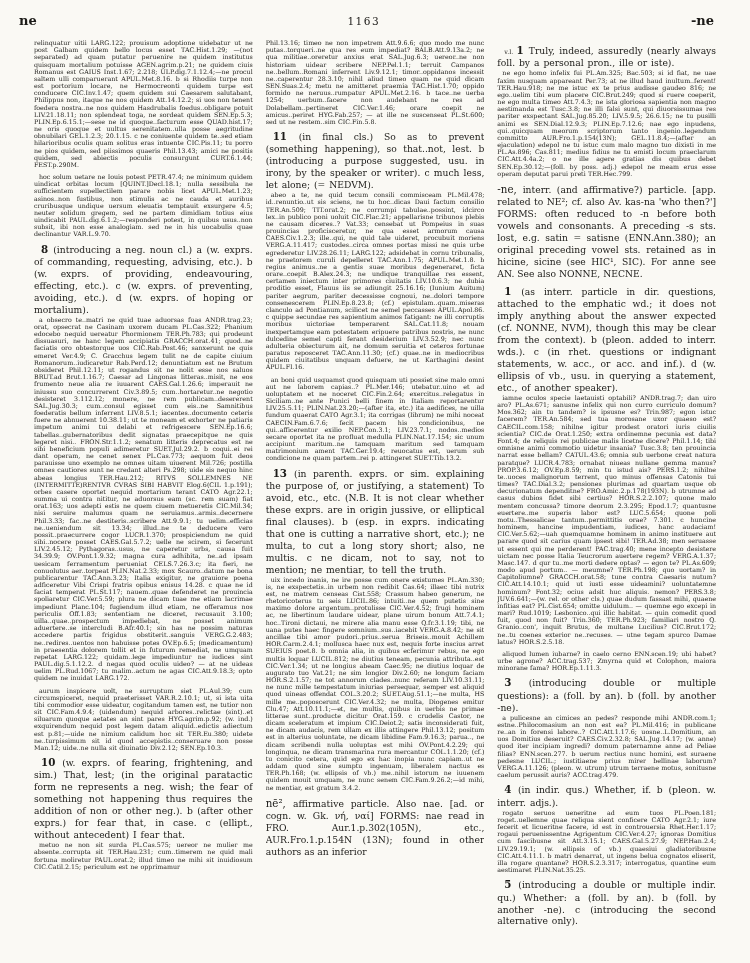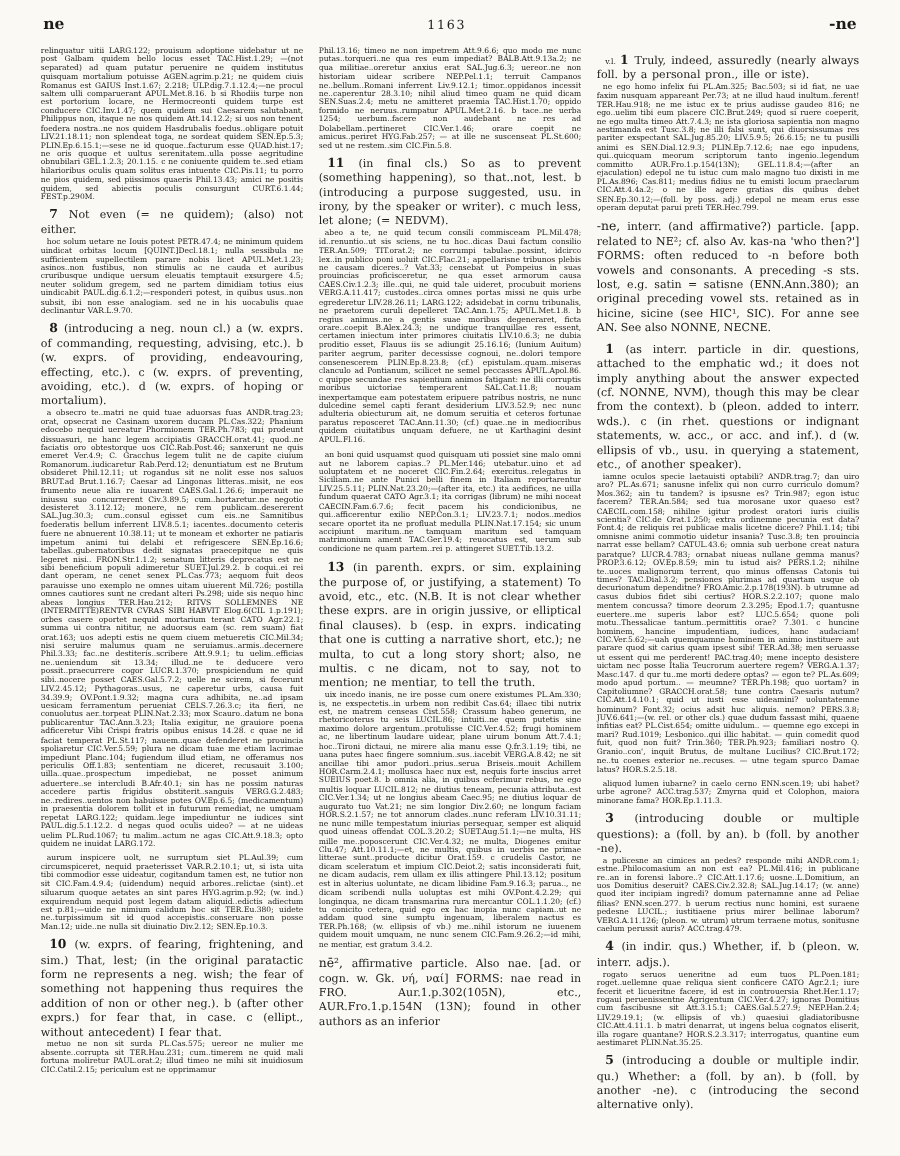--- a/index.html
+++ b/index.html
@@ -9,21 +9,21 @@
     font-family:"DejaVu Serif", serif;
     color:#1c1b18;
   }
   .page{
     position:relative;width:750px;height:963px;
     background:#faf9f4;
     overflow:hidden;
   }
   .runhead{
     display:flex;justify-content:space-between;align-items:baseline;
-    padding:14px 36px 5px 36px;height:18px;
+    padding:14px 36px 5px 19px;height:18px;
   }
   .guide{font-weight:bold;font-size:13px;line-height:1;}
   .pageno{font-size:10.5px;letter-spacing:1.5px;line-height:1;}
   .cols{
     display:flex;gap:13px;
     padding:2px 34px 0 34px;
   }
   .col{flex:1 1 0;min-width:0;height:902px;overflow:hidden;}
   .block{margin:0 0 1px 0;}
   .block.sense{margin-top:5px;}
@@ -52,21 +52,20 @@
     <span class="guide">ne</span>
     <span class="pageno">1163</span>
     <span class="guide">-ne</span>
   </div>
   <div class="cols">
       <div class="col">
         <div class="block quote">
           <div class="quote cont">relinquatur uitii LARG.122; prouisum adoptione uidebatur ut ne post Galbam quidem bello locus esset TAC.Hist.1.29; —(not separated) ad quam putatur peruenire ne quidem institutus quisquam mortalium potuisse AGEN.agrim.p.21; ne quidem ciuis Romanus est GAIUS Inst.1.67; 2.218; ULP.dig.7.1.12.4;—ne procul saltem ulli comparuerant APUL.Met.8.16.  b si Rhodiis turpe non est portorium locare, ne Hermocreonti quidem turpe est conducere CIC.Inv.1.47; quem quidem sui Caesarem salutabant, Philippus non, itaque ne nos quidem Att.14.12.2; si uos non tenent foedera nostra..ne nos quidem Hasdrubalis foedus..obligare potuit LIV.21.18.11; non splendeat toga, ne sordeat quidem SEN.Ep.5.3; PLIN.Ep.6.15.1;—sese ne id quoque..facturum esse QUAD.hist.17; ne oris quoque et uultus serenitatem..ulla posse aegritudine obnubilari GEL.1.2.3; 20.1.15.  c ne coniuente quidem te..sed etiam hilarioribus oculis quam solitus eras intuente CIC.Pis.11; tu porro ne pios quidem, sed piissimos quaeris Phil.13.43; amici ne positis quidem, sed abiectis poculis consurgunt CURT.6.1.44; FEST.p.290M.</div>
         </div>
         <div class="block sense">
-          <div class="headline"><span class="num">7 </span><span>Not even (= ne quidem); (also) not either.</span></div>
           <div class="quote">hoc solum uetare ne Iouis potest PETR.47.4; ne minimum quidem uindicat orbitas locum [QUINT.]Decl.18.1; nulla sessibula ne sufficientem supellectilem parare nobis licet APUL.Met.1.23; asinos..non fustibus, non stimulis ac ne cauda et auribus cruribusque undique uersum eleuatis temptauit exsurgere 4.5; neuter solidum gregem, sed ne partem dimidiam totius eius uindicabit PAUL.dig.6.1.2;—responderi potest, in quibus usus..non subsit, ibi non esse analogiam. sed ne in his uocabulis quae declinantur VAR.L.9.70.</div>
         </div>
         <div class="block sense">
           <div class="headline"><span class="num">8 </span><span>(introducing a neg. noun cl.) a (w. exprs. of commanding, requesting, advising, etc.). b (w. exprs. of providing, endeavouring, effecting, etc.). c (w. exprs. of preventing, avoiding, etc.). d (w. exprs. of hoping or mortalium).</span></div>
           <div class="quote">a obsecro te..matri ne quid tuae aduorsas fuas ANDR.trag.23; orat, opsecrat ne Casinam uxorem ducam PL.Cas.322; Phanium edocebo nequid uereatur Phormionem TER.Ph.783; qui prodeunt dissuasuri, ne hanc legem accipiatis GRACCH.orat.41; quod..ne faciatis oro obtestorque uos CIC.Rab.Post.46; sanxerunt ne quis emeret Ver.4.9; C. Gracchus legem tulit ne de capite ciuium Romanorum..iudicaretur Rab.Perd.12; denuntiatum est ne Brutum obsideret Phil.12.11; ut rogandus sit ne nolit esse nos saluos BRUT.ad Brut.1.16.7; Caesar ad Lingonas litteras..misit, ne eos frumento neue alia re iuuarent CAES.Gal.1.26.6; imperauit ne iniussu suo concurrerent Civ.3.89.5; cum..hortaretur..ne negotio desisteret 3.112.12; monere, ne rem publicam..desererent SAL.Jug.30.3; cum..consul egisset cum eis..ne Samnitibus foederatis bellum inferrent LIV.8.5.1; iacentes..documento ceteris fuere ne abnuerent 10.38.11; ut te moneam et exhorter ne patiaris impetum animi tui delabi et refrigescere SEN.Ep.16.6; tabellas..gubernatoribus dedit signatas praecepitque ne quis legeret nisi.. FRON.Str.1.1.2; senatum litteris deprecatus est ne sibi beneficium populi adimeretur SUET.Jul.29.2.  b coqui..ei rei dant operam, ne cenet senex PL.Cas.773; aequom fuit deos parauisse uno exemplo ne omnes uitam uiuerent Mil.726; postilla omnes cautiores sunt ne credant alteri Ps.298; uide sis nequo hinc abeas longius TER.Hau.212; RITVS SOLLEMNES NE (INTERMITTE)RENTVR CVRAS SIBI HABVIT Elog.6(CIL 1.p.191); orbes casere oportet nequid mortarium terant CATO Agr.22.1; summa ui contra nititur, ne aduorsus eam (sc. rem suam) fiat orat.163; uos adepti estis ne quem ciuem metueretis CIC.Mil.34; nisi seruire malumus quam ne seruiamus..armis..decernere Phil.3.33; fac..ne destiteris..scribere Att.9.9.1; tu uelim..efficias ne..ueniendum sit 13.34; illud..ne te deducere vero possit..praecurrere cogor LUCR.1.370; prospiciendum ne quid sibi..nocere posset CAES.Gal.5.7.2; uelle ne scirem, si fecerunt LIV.2.45.12; Pythagoras..usus, ne caperetur urbs, causa fuit 34.39.9; OV.Pont.1.9.32; magna cura adhibita, ne..ad ipsam uesicam ferramentum perueniat CELS.7.26.3.c; ita fieri, ne conuolutus aer..torpeat PLIN.Nat.2.33; mox Scauro..datum ne bona publicarentur TAC.Ann.3.23; Italia exigitur, ne grauiore poena adficeretur Vibi Crispi fratris opibus enisus 14.28.  c quae ne id faciat temperat PL.St.117; nauem..quae defenderet ne prouincia spoliaretur CIC.Ver.5.59; plura ne dicam tuae me etiam lacrimae impediunt Planc.104; fugiendum illud etiam, ne offeramus nos periculis Off.1.83; sententiam ne diceret, recusauit 3.100; uilla..quae..prospectum impediebat, ne posset animum aduertere..se intercludi B.Afr.40.1; sin has ne possim naturas accedere partis frigidus obstiterit..sanguis VERG.G.2.483; ne..redires..uentos non habuisse potes OV.Ep.6.5; (medicamentum) in praesentia dolorem tollit et in futurum remediat, ne umquam repetat LARG.122; quidam..lege impediuntur ne iudices sint PAUL.dig.5.1.12.2.  d negas quod oculis uideo? — at ne uideas uelim PL.Rud.1067; tu malim..actum ne agas CIC.Att.9.18.3; opto quidem ne inuidat LARG.172.</div>
         </div>
         <div class="block sense">
           <div class="quote">aurum inspicere uolt, ne surruptum siet PL.Aul.39; cum circumspiceret, nequid praeterisset VAR.R.2.10.1; ut, si ista uita tibi commodior esse uideatur, cogitandum tamen est, ne tutior non sit CIC.Fam.4.9.4; (uidendum) nequid arbores..relictae (sint)..et siluarum quoque aetates an sint pares HYG.agrim.p.92; (w. ind.) exquirendum nequid post legem datam aliquid..edictis adiectum est p.81;—uide ne nimium calidum hoc sit TER.Eu.380; uidete ne..turpissimum sit id quod accepistis..conseruare non posse Man.12; uide..ne nulla sit diuinatio Div.2.12; SEN.Ep.10.3.</div>
         </div>
         <div class="block sense">

